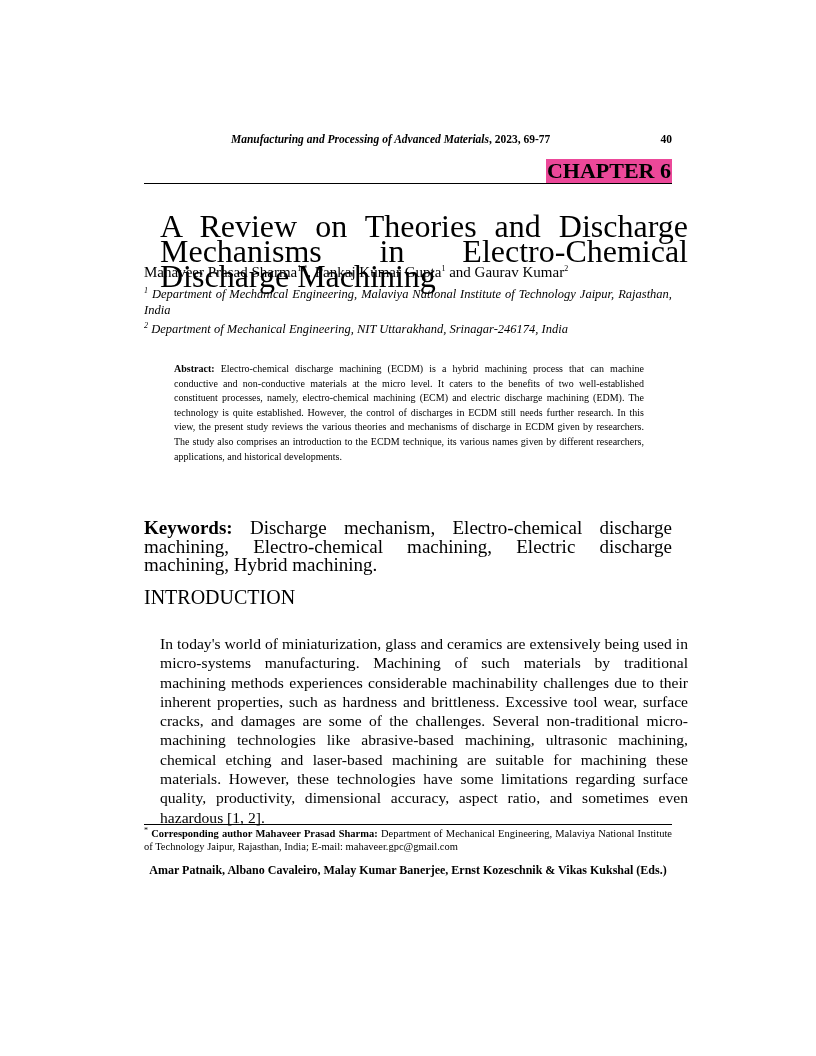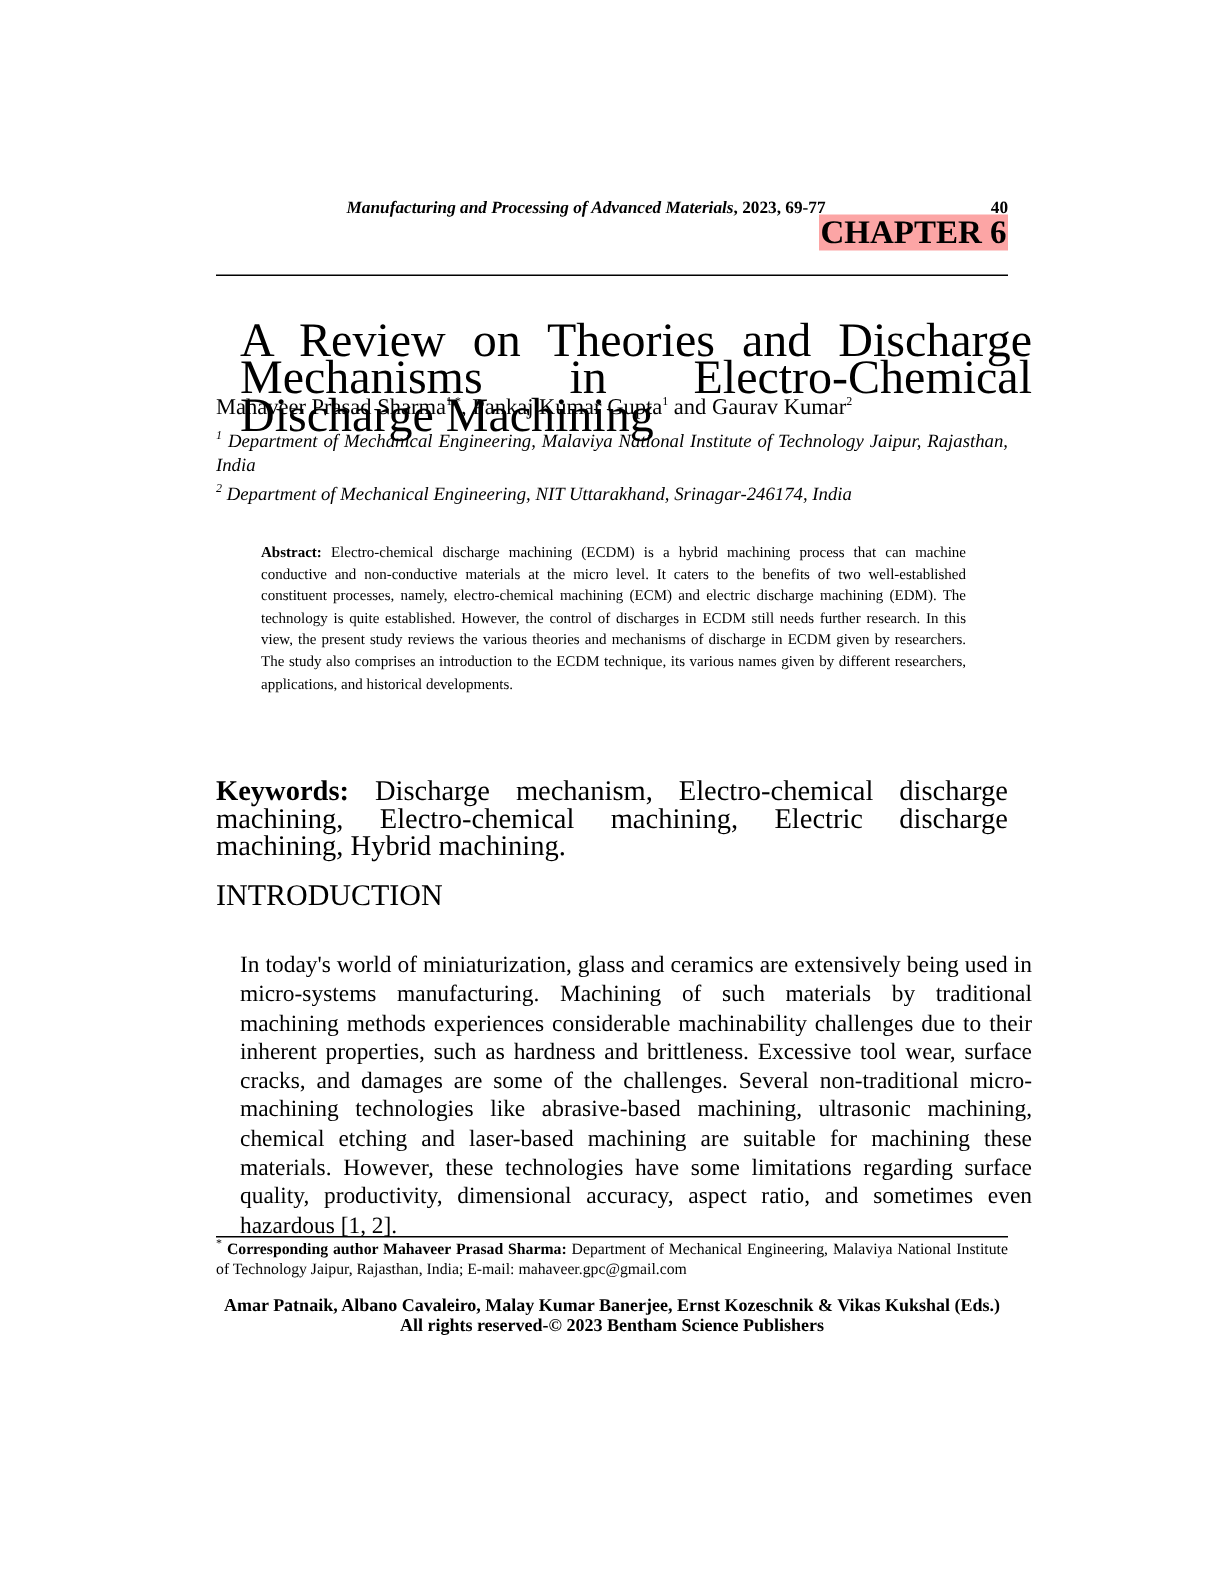--- a/index.html
+++ b/index.html
@@ -6,21 +6,21 @@
   body { width: 816px; height: 1056px; position: relative; overflow: hidden;
          font-family: "Liberation Serif", serif; color: #000; }
   .page { position: absolute; left: 144px; width: 528px; top: 0; }
   .running-head { position: absolute; top: 133px; left: 0; width: 528px; font-size: 11.5px;
                   font-weight: bold; font-style: italic; }
   .running-head .journal { position: absolute; left: 87px; }
   .running-head .journal .rest { font-style: normal; }
   .running-head .pageno { position: absolute; right: 0; font-style: normal; }
   .chapter-wrap { position: absolute; top: 158px; left: 0; width: 528px; height: 25px;
                   border-bottom: 1px solid #000; }
-  .chapter { position: absolute; right: 0; bottom: 16px; background: #fca5a5; font-weight: bold;
+  .chapter { position: absolute; right: 0; bottom: 0; background: #ec4899; font-weight: bold;
              font-size: 22px; line-height: 24px; padding: 0 1px; }
   .title { position: absolute; top: 198px; left: 0; width: 528px; font-size: 32px; font-weight: normal;
            line-height: 25px; margin: 16px; text-align: justify; text-align-last: left; }
   .authors { position: absolute; top: 263px; left: 0; width: 528px; font-size: 15px; line-height: 18px; }
   .authors b { font-weight: normal; }
   sup { font-size: 8px; vertical-align: super; line-height: 0; }
   .affil { position: absolute; left: 0; width: 528px; font-size: 12.5px; font-style: italic;
            line-height: 16px; text-align: justify; }
   .affil1 { top: 286px; }
   .affil2 { top: 321px; }
@@ -67,15 +67,14 @@
   <div class="keywords"><b>Keywords:</b><span> Discharge mechanism, Electro-chemical discharge machining, Electro-chemical machining, Electric discharge machining, Hybrid machining.</span></div>
 
   <h2 class="heading">INTRODUCTION</h2>
   <p class="intro">In today's world of miniaturization, glass and ceramics are extensively being used in micro-systems manufacturing. Machining of such materials by traditional machining methods experiences considerable machinability challenges due to their inherent properties, such as hardness and brittleness. Excessive tool wear, surface cracks, and damages are some of the challenges. Several non-traditional micro-machining technologies like abrasive-based machining, ultrasonic machining, chemical etching and laser-based machining are suitable for machining these materials. However, these technologies have some limitations regarding surface quality, productivity, dimensional accuracy, aspect ratio, and sometimes even hazardous [1, 2].</p>
 
   <div class="fn-rule"></div>
   <div class="footnote"><sup>*</sup><b> Corresponding author Mahaveer Prasad Sharma:</b><span> Department of Mechanical Engineering, Malaviya National Institute of Technology Jaipur, Rajasthan, India; E-mail: mahaveer.gpc@gmail.com</span></div>
 
   <div class="editors">
     <div>Amar Patnaik, Albano Cavaleiro, Malay Kumar Banerjee, Ernst Kozeschnik &amp; Vikas Kukshal (Eds.)</div>
-    <div>All rights reserved-© 2023 Bentham Science Publishers</div>
   </div>
 </div>
 
 </body></html>

